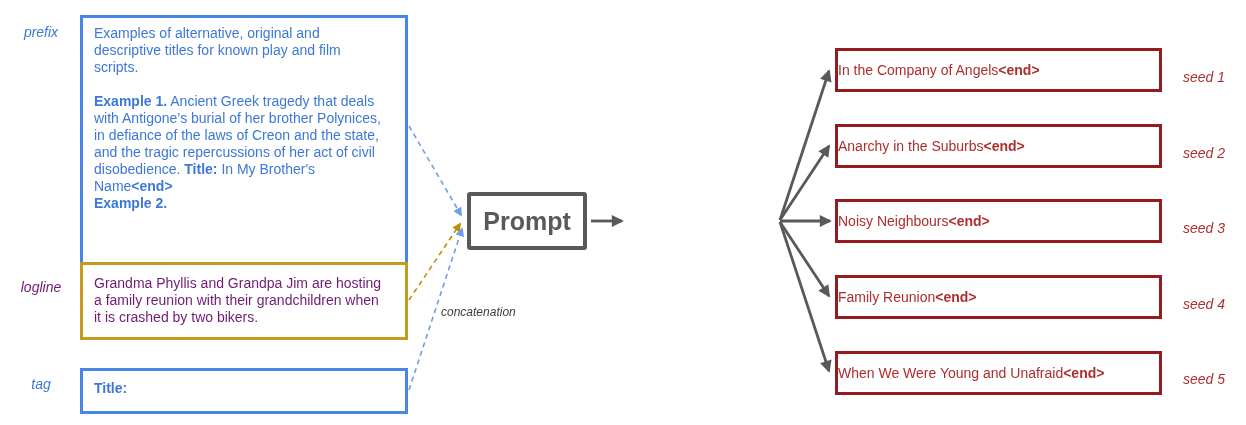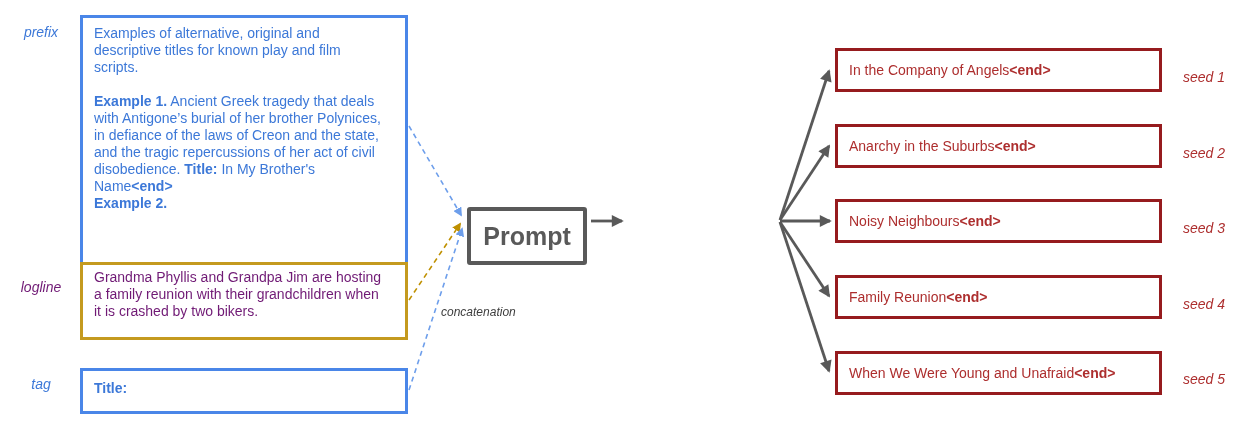--- a/index.html
+++ b/index.html
@@ -16,39 +16,39 @@
   .gold-text{color:#701a75;}
   .red-text{color:#ad2e2e;margin-top:7px;}
   .gray-text{color:#3d3d3d;}
   .input-box{
     position:absolute;left:80px;width:328px;box-sizing:border-box;
     background:#ffffff;font-size:14px;line-height:17px;
   }
   .rich{white-space:pre-line;}
   .b{font-weight:bold;}
   #prefix-box{top:15px;height:258px;border:3px solid #4a86e8;padding:7px 11px;}
-  #logline-box{top:262px;height:78px;border:3px solid #c49a1f;padding:4px 11px;}
+  #logline-box{top:262px;height:78px;border:3px solid #c49a1f;padding:10px 11px;}
   #tag-box{top:368px;height:46px;border:3px solid #4a86e8;padding:9px 11px;font-weight:bold;}
   #prefix-label{top:24px;}
   #logline-label{top:279px;}
   #tag-label{top:376px;}
   .process-box{
     position:absolute;box-sizing:border-box;border:4px solid #595959;border-radius:3px;
     background:#ffffff;color:#595959;font-weight:bold;font-size:25px;
     display:flex;align-items:center;justify-content:center;text-align:center;
   }
-  #prompt-box{left:467px;top:207px;width:120px;height:58px;}
+  #prompt-box{left:467px;top:192px;width:120px;height:58px;}
   #language-model-box{left:627px;top:174px;width:151px;height:91px;line-height:30px;}
   #concatenation-label{
     position:absolute;left:441px;top:305px;font-style:italic;font-size:12px;
   }
   .seed-box{
     position:absolute;left:835px;width:327px;height:44px;box-sizing:border-box;
     border:3px solid #961b1e;background:#ffffff;color:#ad2e2e;font-size:14px;
-    display:flex;align-items:center;padding-left:11px;
+    display:flex;align-items:center;
   }
   .seed-label{
     position:absolute;left:1183px;width:60px;font-style:italic;font-size:14px;
   }
 </style>
 </head>
 <body>
 
 <div id="canvas">
 

